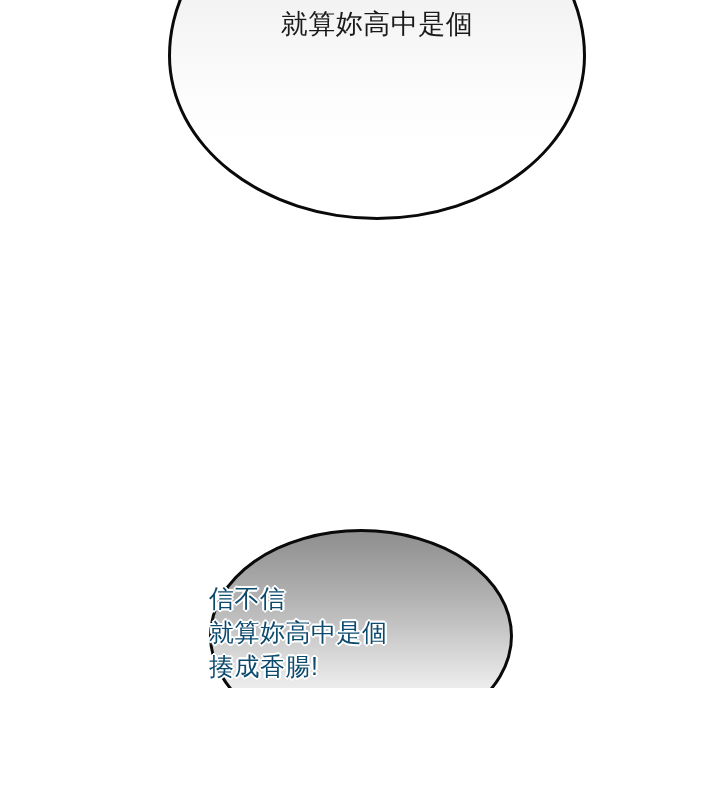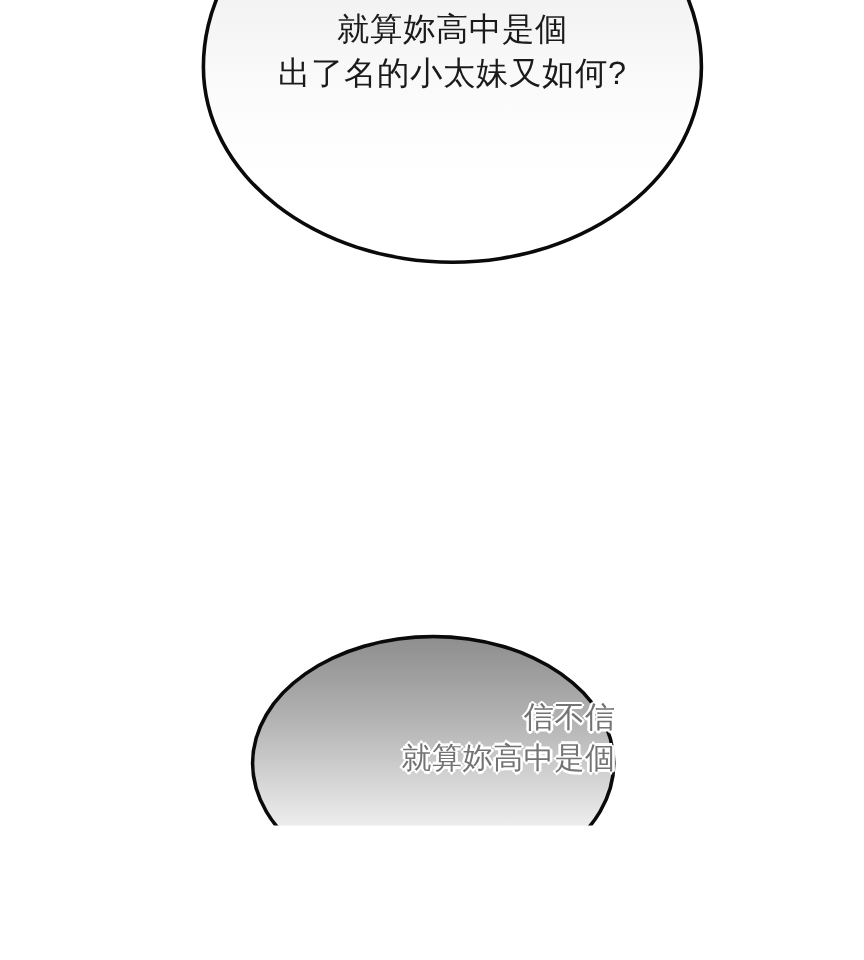--- a/index.html
+++ b/index.html
@@ -83,25 +83,25 @@
                 #f7f7f7 85%,
                 #ffffff 96%);
     border: 3.5px solid #0a0a0a;
     box-sizing: border-box;
   }
   .bubble-2-text {
     position: absolute;
     left: 0;
     right: 0;
     top: 52px;
-    text-align: right;
+    text-align: left;
     font-size: 25px;
     line-height: 34px;
     letter-spacing: 0.5px;
-    color: #737373;
+    color: #0c4a6e;
     font-weight: 400;
     white-space: nowrap;
     text-shadow:
        1.6px 0 0 #fff, -1.6px 0 0 #fff,
        0 1.6px 0 #fff, 0 -1.6px 0 #fff,
        1.2px 1.2px 0 #fff, -1.2px 1.2px 0 #fff,
        1.2px -1.2px 0 #fff, -1.2px -1.2px 0 #fff,
        2.2px 0 0 #fff, -2.2px 0 0 #fff,
        0 2.2px 0 #fff, 0 -2.2px 0 #fff;
   }
@@ -109,25 +109,25 @@
 </style>
 </head>
 <body>
 
 <div id="panel">
 
   <div class="bubble-1-wrap">
     <div class="bubble-1-shape"></div>
     <div class="bubble-1-text">
       <span class="ln">就算妳高中是個</span>
-      <span class="ln">出了名的小太妹又如何?</span>
     </div>
   </div>
 
   <div class="bubble-2-wrap">
     <div class="bubble-2-shape"></div>
     <div class="bubble-2-text">
       <span class="ln">信不信</span>
       <span class="ln">就算妳高中是個</span>
+      <span class="ln">揍成香腸!</span>
     </div>
   </div>
 
 </div>
 
 </body></html>

